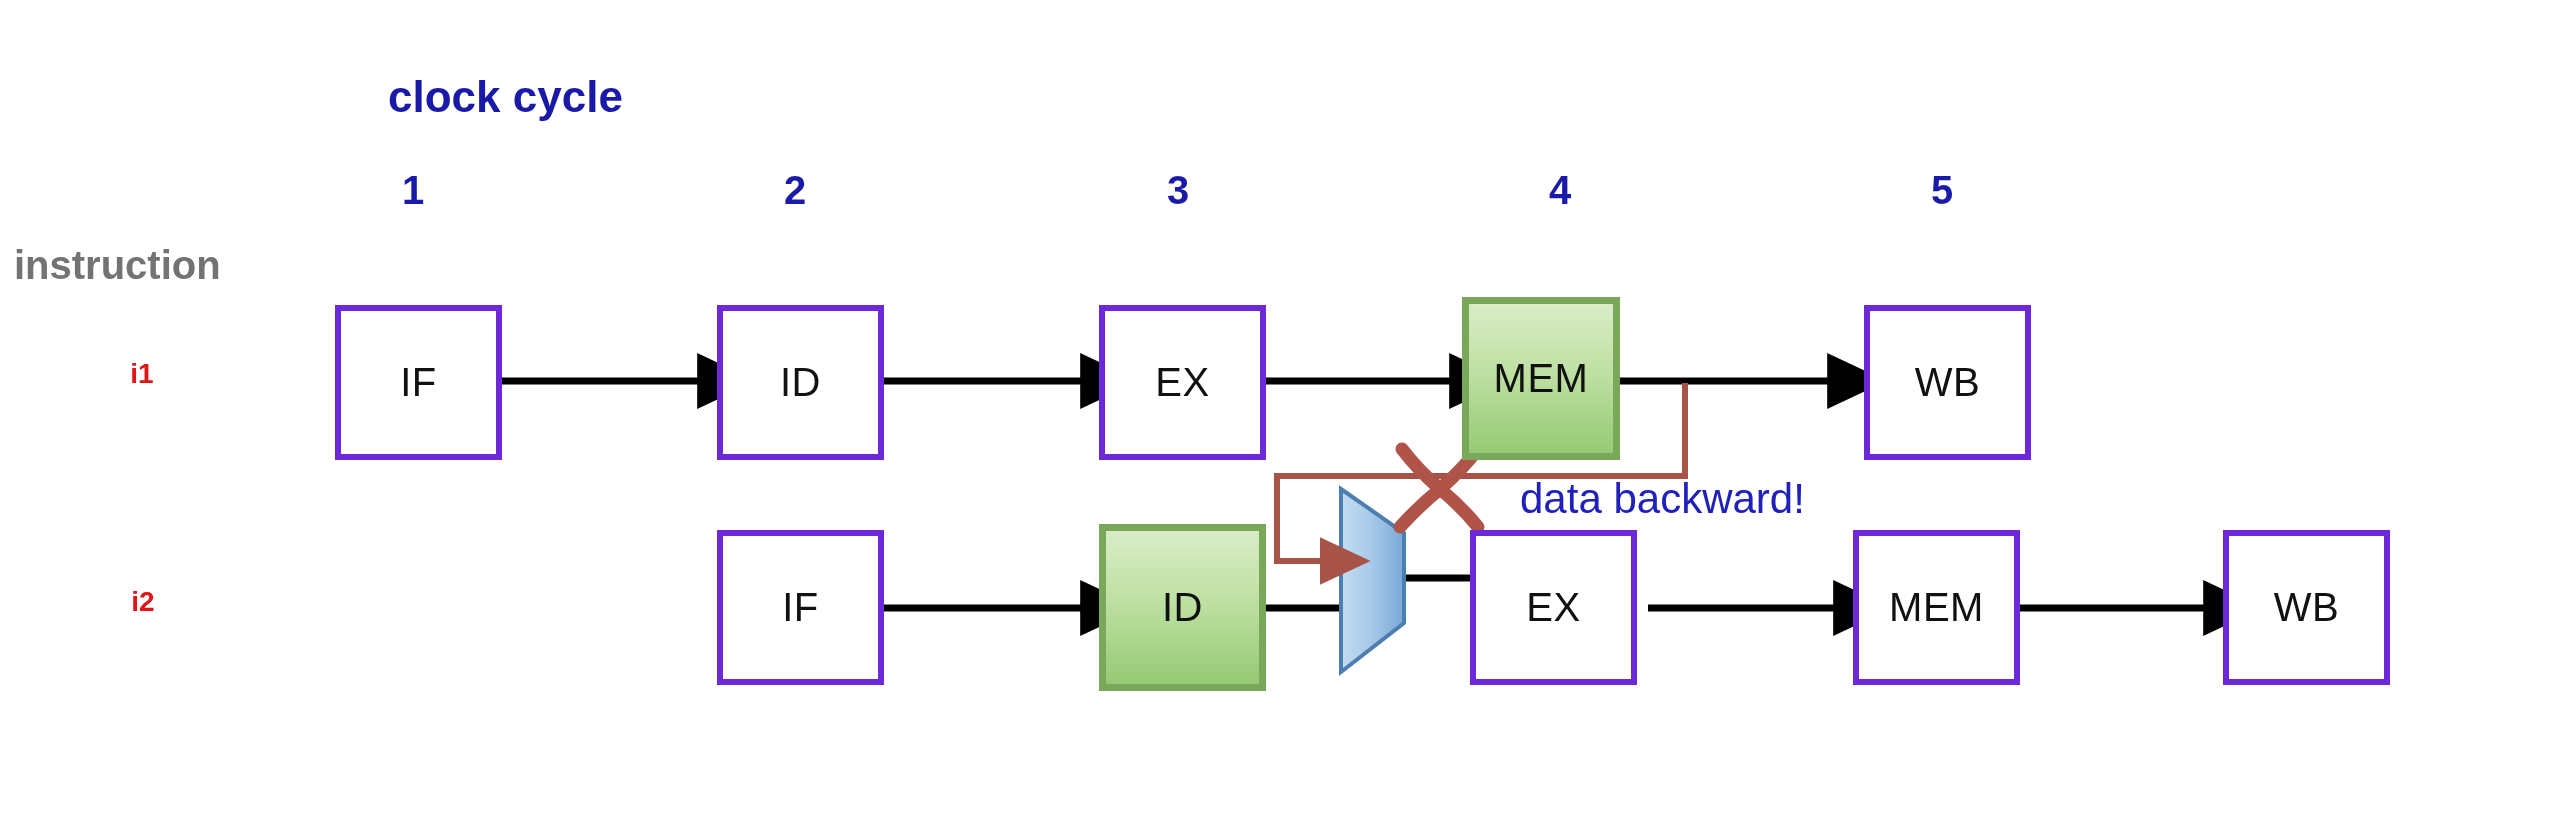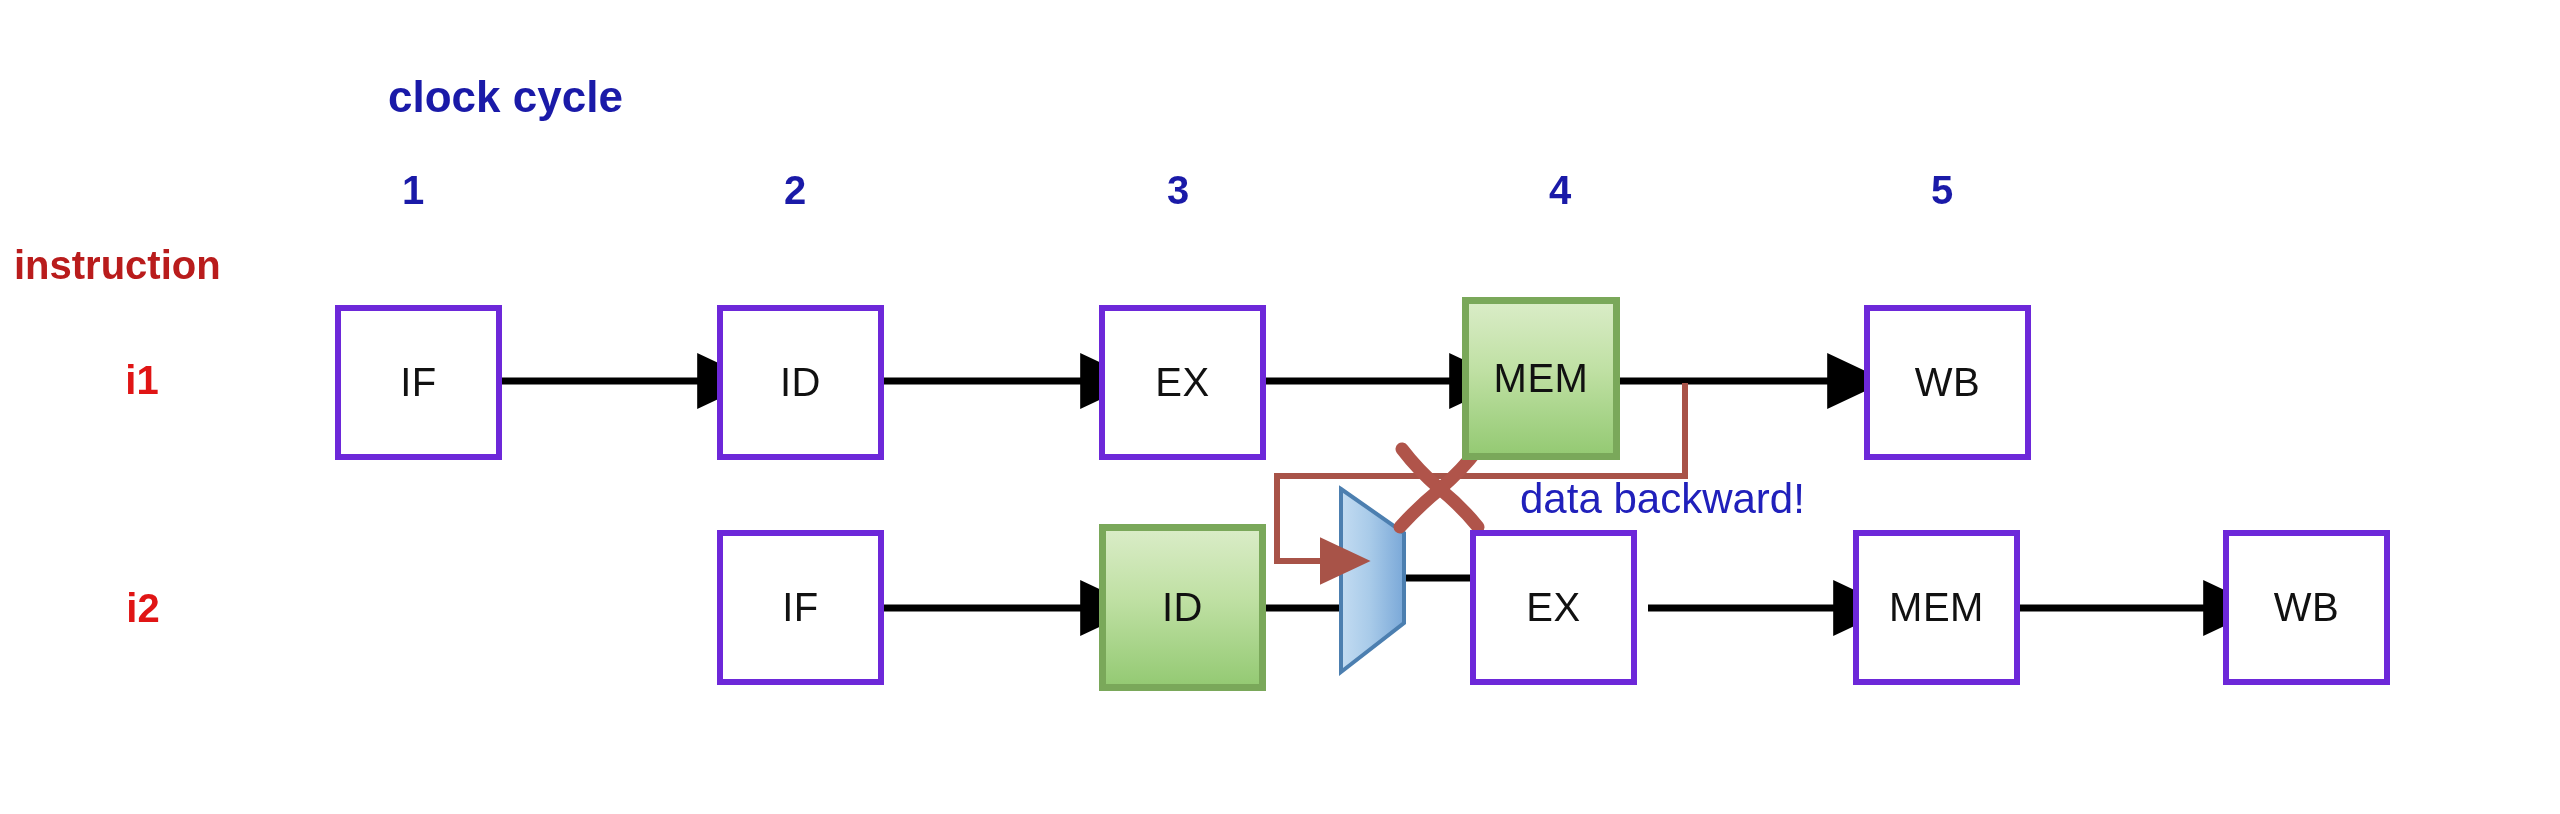--- a/index.html
+++ b/index.html
@@ -37,24 +37,24 @@
     font-weight: bold;
     color: #1a1aa8;
     width: 60px;
     text-align: center;
   }
   .hdr-instr {
     left: 14px;
     top: 245px;
     font-size: 40px;
     font-weight: bold;
-    color: #b91c1c;
+    color: #737373;
   }
   .instr-row-lbl {
-    font-size: 40px;
+    font-size: 28px;
     font-weight: bold;
     color: #e01515;
     width: 120px;
     text-align: center;
   }
   .note-backward {
     left: 1520px;
     top: 478px;
     font-size: 42px;
     font-weight: normal;

